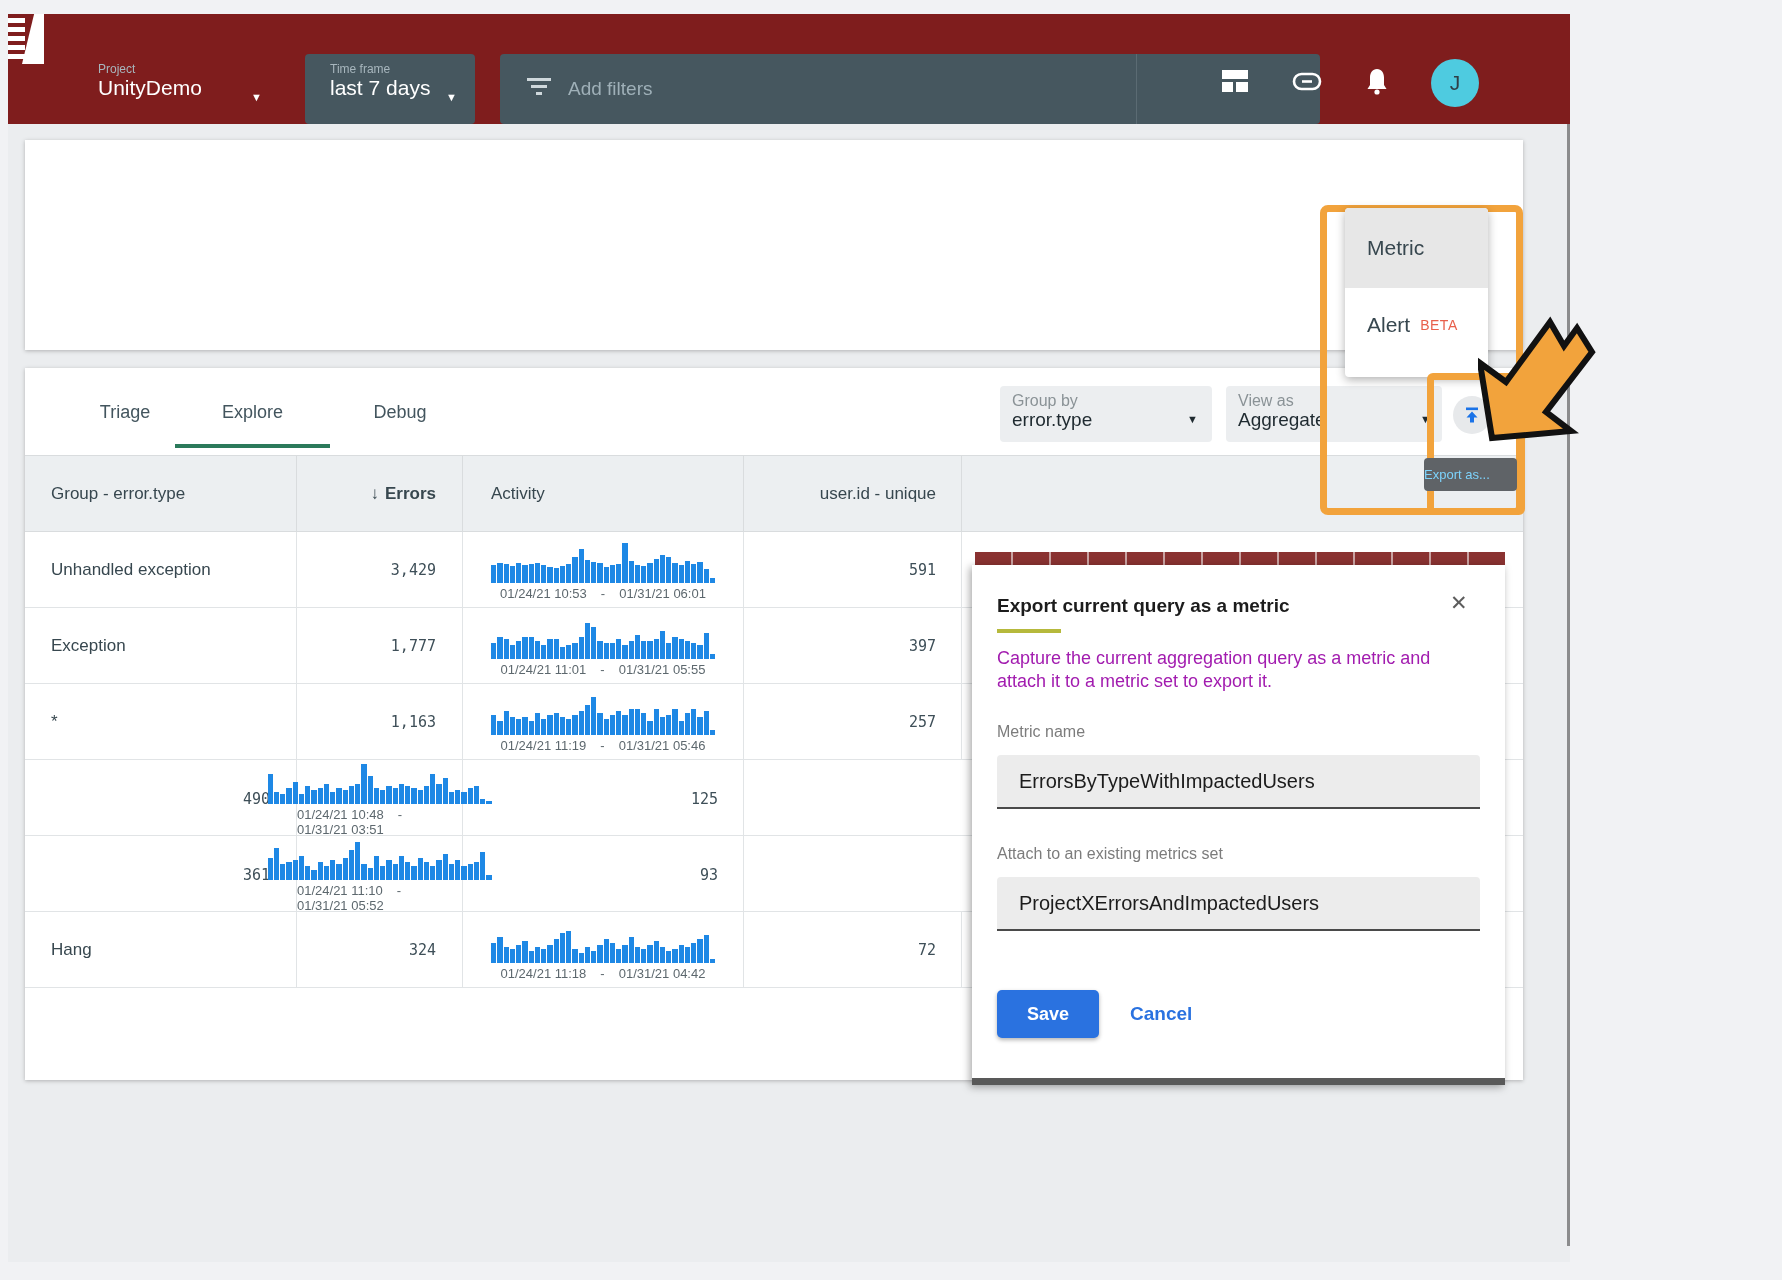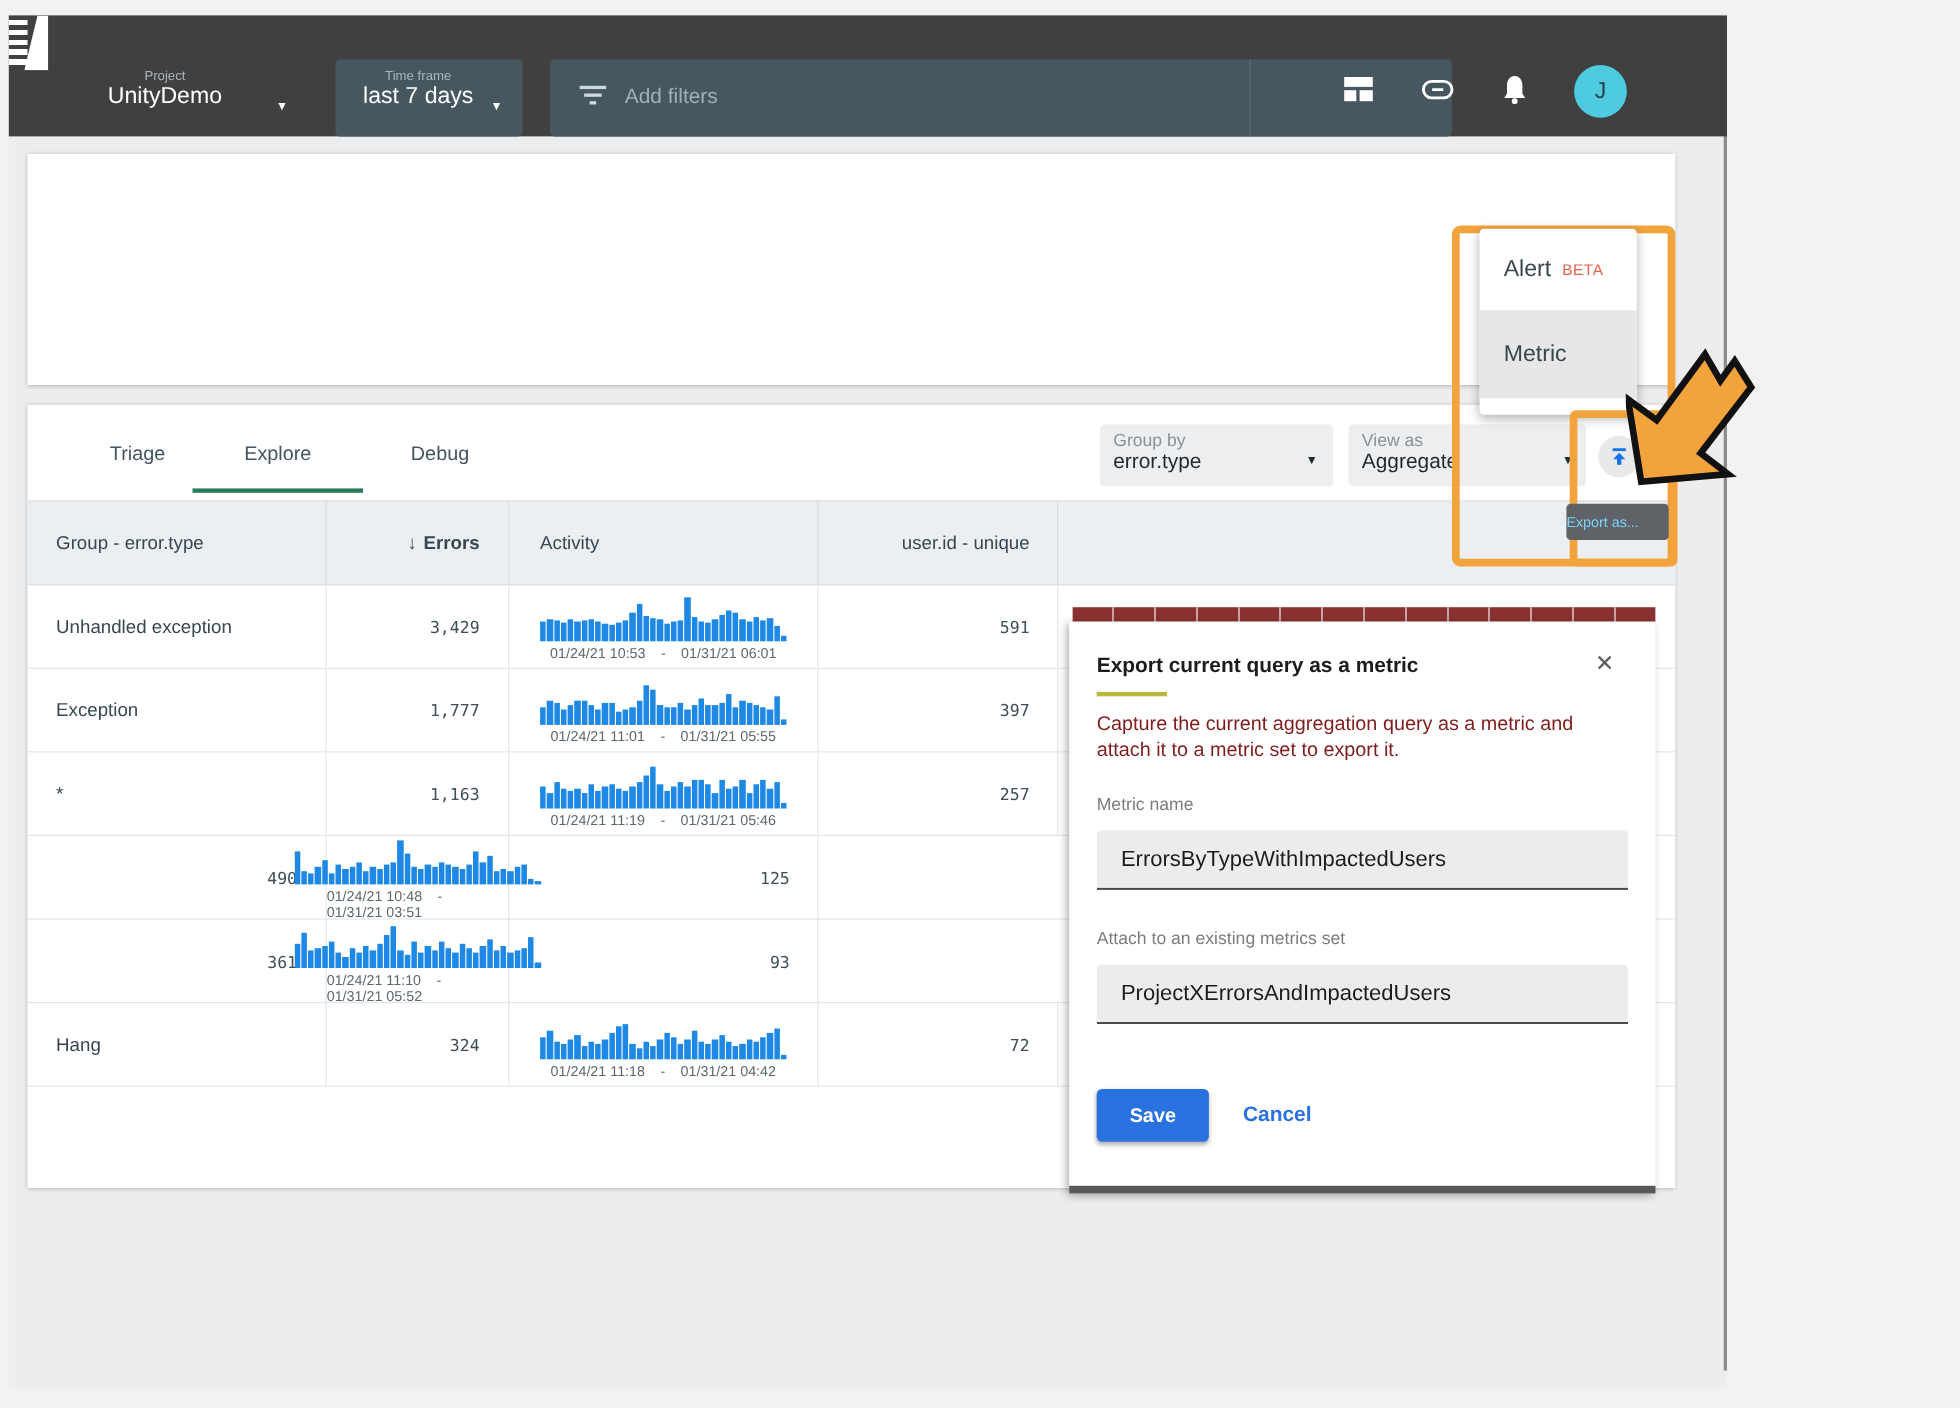--- a/index.html
+++ b/index.html
@@ -5,21 +5,21 @@
   * { margin:0; padding:0; box-sizing:border-box; }
   html,body { width:1782px; height:1280px; overflow:hidden; }
   body { font-family:"Liberation Sans", sans-serif; background:#f1f2f4; position:relative; color:#37474f; }
   .abs { position:absolute; }
 
   
   #app-bg { left:8px; top:14px; width:1562px; height:1248px; background:#ebedef; }
   #screen-edge { left:1567px; top:16px; width:3px; height:1230px; background:#3c3c3c; opacity:.55; }
 
   
-  #nav { left:8px; top:14px; width:1562px; height:110px; background:#404040; z-index:2;text-align:center; }
+  #nav { left:8px; top:14px; width:1562px; height:110px; background:#7f1d1d; z-index:2; }
   .nav-box { position:absolute; background:#46575f; border-radius:4px; }
   #logo { left:30px; top:30px; width:36px; height:50px; }
   #logo .stripes { position:absolute; left:0; top:4px; width:17px; height:42px;
       background:repeating-linear-gradient(180deg,#fff 0 5px, transparent 5px 9px); }
   #logo .slash { position:absolute; left:14px; top:0; width:22px; height:50px; background:#fff;
       clip-path:polygon(55% 0, 100% 0, 100% 100%, 0 100%); }
   .nav-label { font-size:12px; color:#a7b6bd; }
   .nav-value { font-size:21px; color:#fff; }
   .caret { display:inline-block; font-size:11px; line-height:1; }
   #project-group { left:90px; top:48px; }
@@ -115,21 +115,21 @@
   #annot-arrow { left:1478px; top:306px; z-index:9; }
 
   
   #modal-strip { left:975px; top:552px; width:530px; height:14px; background:#8a3231; z-index:3;
       background-image:repeating-linear-gradient(90deg, transparent 0 36px, rgba(255,255,255,.55) 36px 38px); }
   #modal { left:972px; top:565px; width:533px; height:520px; background:#fff; z-index:4;
       box-shadow:-2px 2px 8px rgba(0,0,0,.35); border-bottom:7px solid #595959; }
   #modal-title { position:absolute; left:25px; top:30px; font-size:19px; font-weight:bold; color:#1c1c1c; }
   #modal-close { position:absolute; left:478px; top:26px; font-size:21px; color:#5d5d5d; }
   #modal-underline { position:absolute; left:25px; top:64px; width:64px; height:4px; background:#b6b93c; }
-  #modal-body { position:absolute; left:25px; top:82px; width:468px; font-size:18px; line-height:1.3; color:#7f1d1d; }
+  #modal-body { position:absolute; left:25px; top:82px; width:468px; font-size:18px; line-height:1.3; color:#a21caf; }
   .field-label { position:absolute; left:25px; font-size:16px; color:#7c7c7c; }
   #metric-label { top:158px; }
   #attach-label { top:280px; }
   .m-input { position:absolute; left:25px; width:483px; height:54px; background:#ececec;
       border:none; border-bottom:2px solid #4a4a4a; border-radius:4px 4px 0 0; font-size:20px;
       color:#1c1c1c; padding-left:22px; font-family:"Liberation Sans", sans-serif; }
   #metric-input { top:190px; }
   #attach-input { top:312px; }
   #save-btn { position:absolute; left:25px; top:425px; width:102px; height:48px; background:#2a72e0;
       border:none; border-radius:5px; color:#fff; font-size:18px; font-weight:bold;
@@ -548,26 +548,26 @@
           <div class="spark-dates">01/24/21 11:18<span class="sep">-</span>01/31/21 04:42</div>
         </div>
         <div class="td-users">72</div>
         <div></div>
       </div>
     </div>
 </div>
 
 <div class="abs" id="annot-big"></div>
 <div class="abs" id="menu-card">
+  <div class="menu-item" id="menu-item-metric">
+    <span>Metric</span>
+  </div>
   <div class="menu-item" id="menu-item-alert">
     <span>Alert</span>
     <span class="beta-badge">BETA</span>
-  </div>
-  <div class="menu-item" id="menu-item-metric">
-    <span>Metric</span>
   </div>
 </div>
 <div class="abs" id="annot-small"></div>
 <div class="abs" id="export-tooltip">
   <span>Export as...</span>
 </div>
 <svg class="abs" id="annot-arrow" width="140" height="160">
   <polygon points="14,132 2,57 28,76 72,16 86,40 99,22 114,46 68,106 93,125" fill="#f2a33c" stroke="#111" stroke-width="6" stroke-linejoin="miter"></polygon>
 </svg>
 

